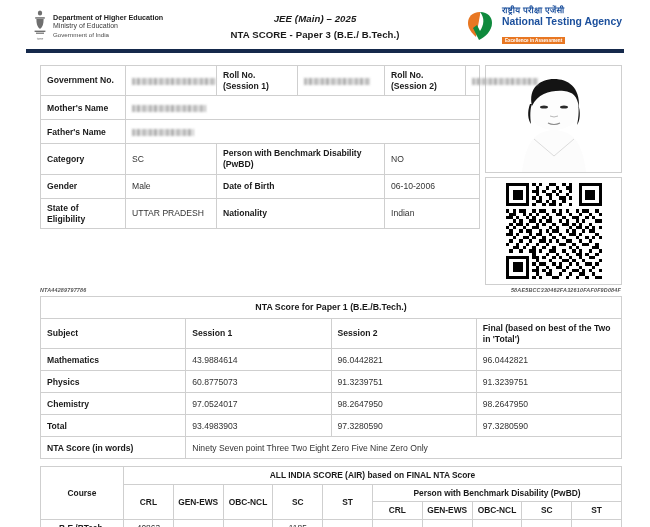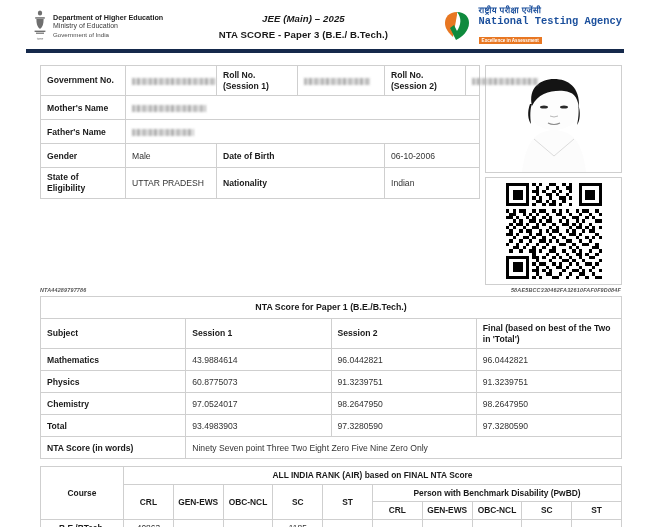--- a/index.html
+++ b/index.html
@@ -90,21 +90,20 @@
     color: #1b4f9c;
     white-space: nowrap;
     letter-spacing: .3px;
   }
   .rl-eng {
     font-size: 10.4px;
     font-weight: bold;
     color: #1b4f9c;
     white-space: nowrap;
     margin-top: 1px;
-    font-family: Liberation Mono, monospace;
   }
   .rl-tag {
     display: inline-block;
     background: #e87722;
     color: #ffffff;
     font-size: 4.6px;
     font-weight: bold;
     padding: 1px 3px;
     margin-top: 2px;
     white-space: nowrap;
@@ -299,20 +298,26 @@
         <td class="lbl" style="width:68px">Roll No. (Session 2)</td>
         <td class="val"><span class="redacted r-roll"></span></td>
       </tr>
       <tr>
         <td class="lbl">Mother's Name</td>
         <td class="val" colspan="5"><span class="redacted r-mom"></span></td>
       </tr>
       <tr>
         <td class="lbl">Father's Name</td>
         <td class="val" colspan="5"><span class="redacted r-dad"></span></td>
+      </tr>
+      <tr>
+        <td class="lbl">Category</td>
+        <td class="val">SC</td>
+        <td class="lbl" colspan="2">Person with Benchmark Disability (PwBD)</td>
+        <td class="val" colspan="2">NO</td>
       </tr>
       <tr>
         <td class="lbl">Gender</td>
         <td class="val">Male</td>
         <td class="lbl" colspan="2">Date of Birth</td>
         <td class="val" colspan="2">06-10-2006</td>
       </tr>
       <tr>
         <td class="lbl">State of Eligibility</td>
         <td class="val">UTTAR PRADESH</td>
@@ -612,21 +617,21 @@
       <td class="lbl">NTA Score (in words)</td>
       <td class="val" colspan="3">Ninety Seven point Three Two Eight Zero Five Nine Zero Only</td>
     </tr>
   </tbody>
     </table>
 
   <table class="rank-table">
     <tbody>
         <tr>
       <td class="course-cell" rowspan="3" style="width:78px">Course</td>
-      <td class="rank-head" colspan="10">ALL INDIA RANK (AIR) based on FINAL NTA Score</td>
+      <td class="rank-head" colspan="10">ALL INDIA SCORE (AIR) based on FINAL NTA Score</td>
     </tr>
     <tr>
       <td class="rank-head" rowspan="2" style="width:36px">CRL</td>
       <td class="rank-head" rowspan="2" style="width:62px">GEN-EWS</td>
       <td class="rank-head" rowspan="2" style="width:62px">OBC-NCL</td>
       <td class="rank-head" rowspan="2" style="width:28px">SC</td>
       <td class="rank-head" rowspan="2" style="width:24px">ST</td>
       <td class="rank-head" colspan="5">Person with Benchmark Disability (PwBD)</td>
     </tr>
     <tr>

